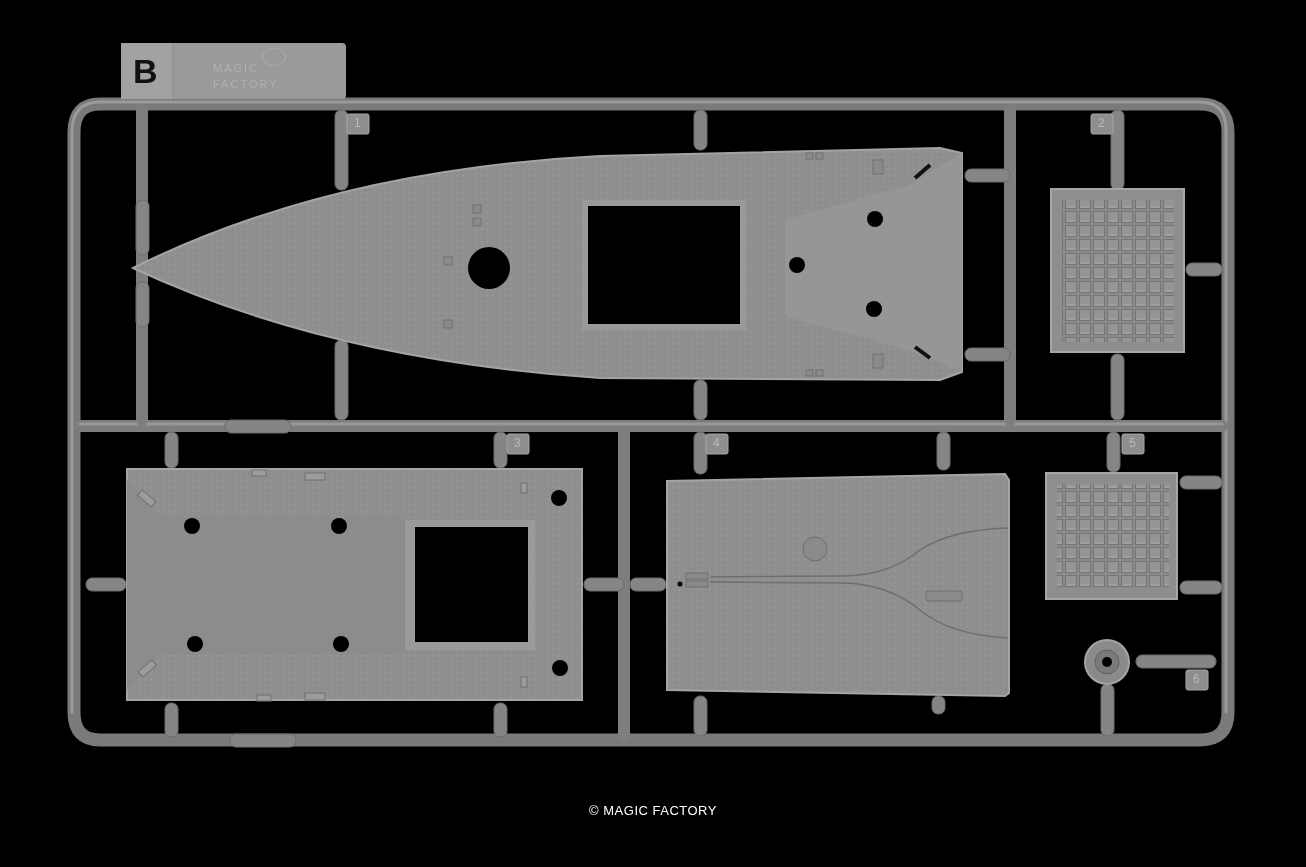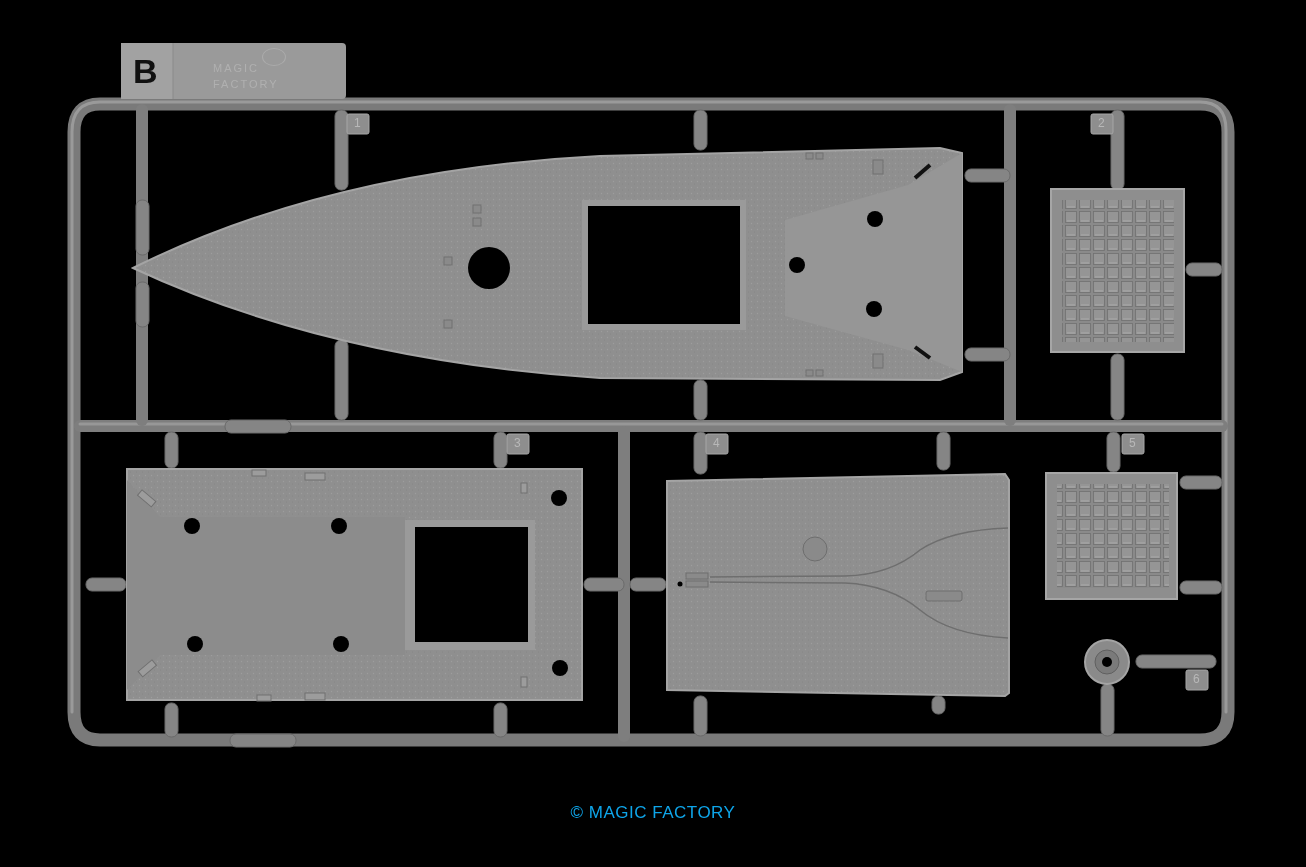--- a/index.html
+++ b/index.html
@@ -1,20 +1,20 @@
 <!DOCTYPE html>
 <html><head>
 <meta charset="utf-8">
 <style>
   html, body { margin:0; padding:0; background:#000; }
   body { width:1306px; height:867px; position:relative; overflow:hidden; font-family:"DejaVu Sans", sans-serif; }
   #stage { position:absolute; left:0; top:0; width:1306px; height:867px; }
   .tag-label { position:absolute; font-family:"Liberation Sans", sans-serif; }
   .copyright { position:absolute; left:0; width:1306px; top:803px; text-align:center;
-    color:#0ea5e9; font-family:"Liberation Sans", sans-serif; font-size:17px; letter-spacing:0.5px; }
+    color:#ffffff; font-family:"Liberation Sans", sans-serif; font-size:13px; letter-spacing:0.5px; }
 </style>
 </head>
 <body>
 
 <svg id="stage" viewBox="0 0 1306 867" xmlns="http://www.w3.org/2000/svg">
   <defs>
     <linearGradient id="runH" x1="0" y1="0" x2="0" y2="1">
       <stop offset="0" stop-color="#6a6a6a"></stop>
       <stop offset="0.35" stop-color="#b4b4b4"></stop>
       <stop offset="0.6" stop-color="#8e8e8e"></stop>

